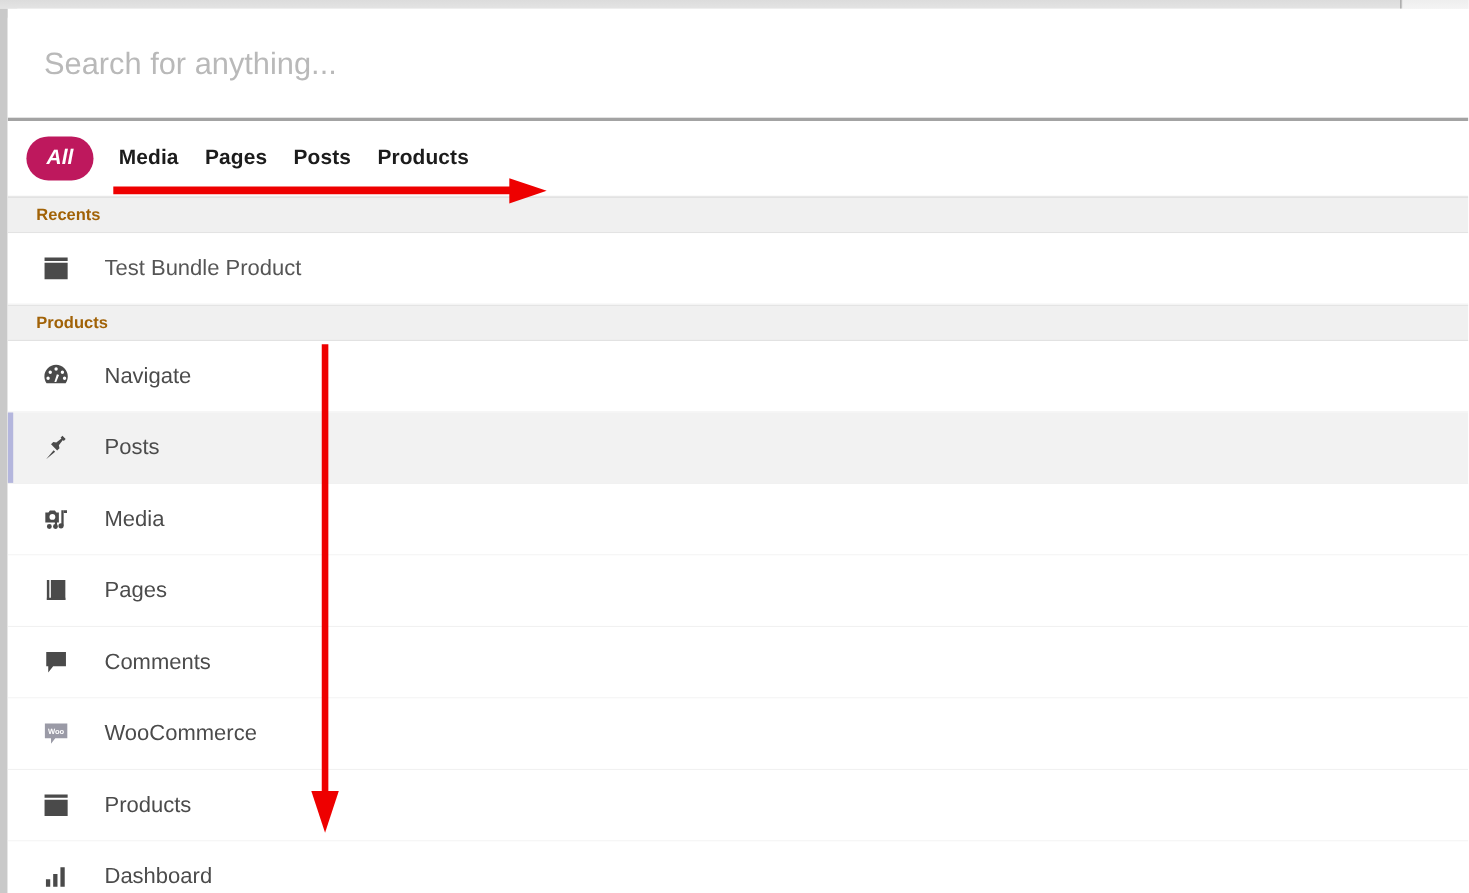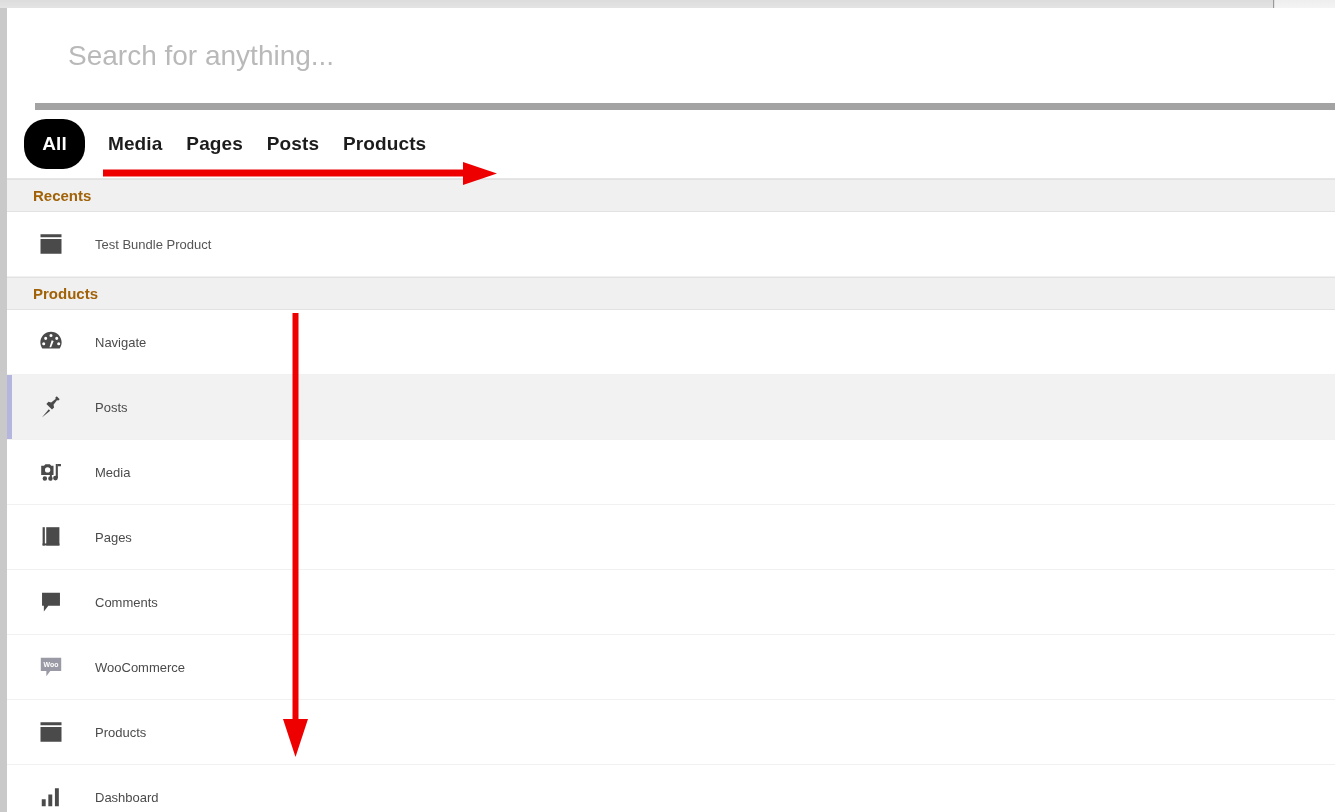--- a/index.html
+++ b/index.html
@@ -38,22 +38,22 @@
     width: 1328px; height: 804px;
     background: #ffffff;
     border-top-left-radius: 9px;
     overflow: hidden;
   }
 
   
   .search-row {
     position: relative;
     height: 102px;
-    border-bottom: 7px solid #a3a3a3;
-    display: flex; align-items: center; margin-left: 28px;
+    border-bottom: 3px solid #a3a3a3;
+    display: flex; align-items: center;
   }
   .search-input {
     border: none; outline: none; background: transparent;
     font-family: "Liberation Sans", sans-serif;
     font-size: 28px;
     color: #444;
     padding-left: 33px;
     width: 100%;
   }
   .search-input::placeholder { color: #b9b9b9; }
@@ -70,28 +70,29 @@
   .tab {
     font-size: 19px;
     font-weight: bold;
     color: #1c1c1c;
     padding: 0 12px;
     cursor: pointer;
     white-space: nowrap;
     letter-spacing: .1px;
   }
   .tab.pill {
-    background: #000000;
+    background: #be185d;
     color: #ffffff;
     border-radius: 22px;
-    height: 50px;
+    height: 40px;
     min-width: 61px;
     display: flex; align-items: center; justify-content: center;
     padding: 0 14px;
     margin-right: 11px;
+    font-style: italic;
   }
 
   
   .section-head {
     height: 33px;
     background: #f0f0f0;
     border-top: 1px solid #e2e2e2;
     border-bottom: 1px solid #e2e2e2;
     display: flex; align-items: center;
     padding-left: 26px;
@@ -113,21 +114,21 @@
   .row.selected::before {
     content: ""; position: absolute; left: 0; top: 0;
     width: 5px; height: 100%; background: #b4b6dd;
   }
   .row .icon-cell {
     width: 88px;
     display: flex; align-items: center; justify-content: center;
     flex: none;
   }
   .row .row-label {
-    font-size: 13px;
+    font-size: 20px;
     color: #4b4b4b;
   }
   .row.recent .row-label { color: #555; }
 
   svg.dicon { display: block; fill: #4a4a4a; }
 
   
   .anno { position: absolute; pointer-events: none; }
   #arrow-horizontal { left: 95px; top: 160px; }
   #arrow-vertical   { left: 276px; top: 305px; }

